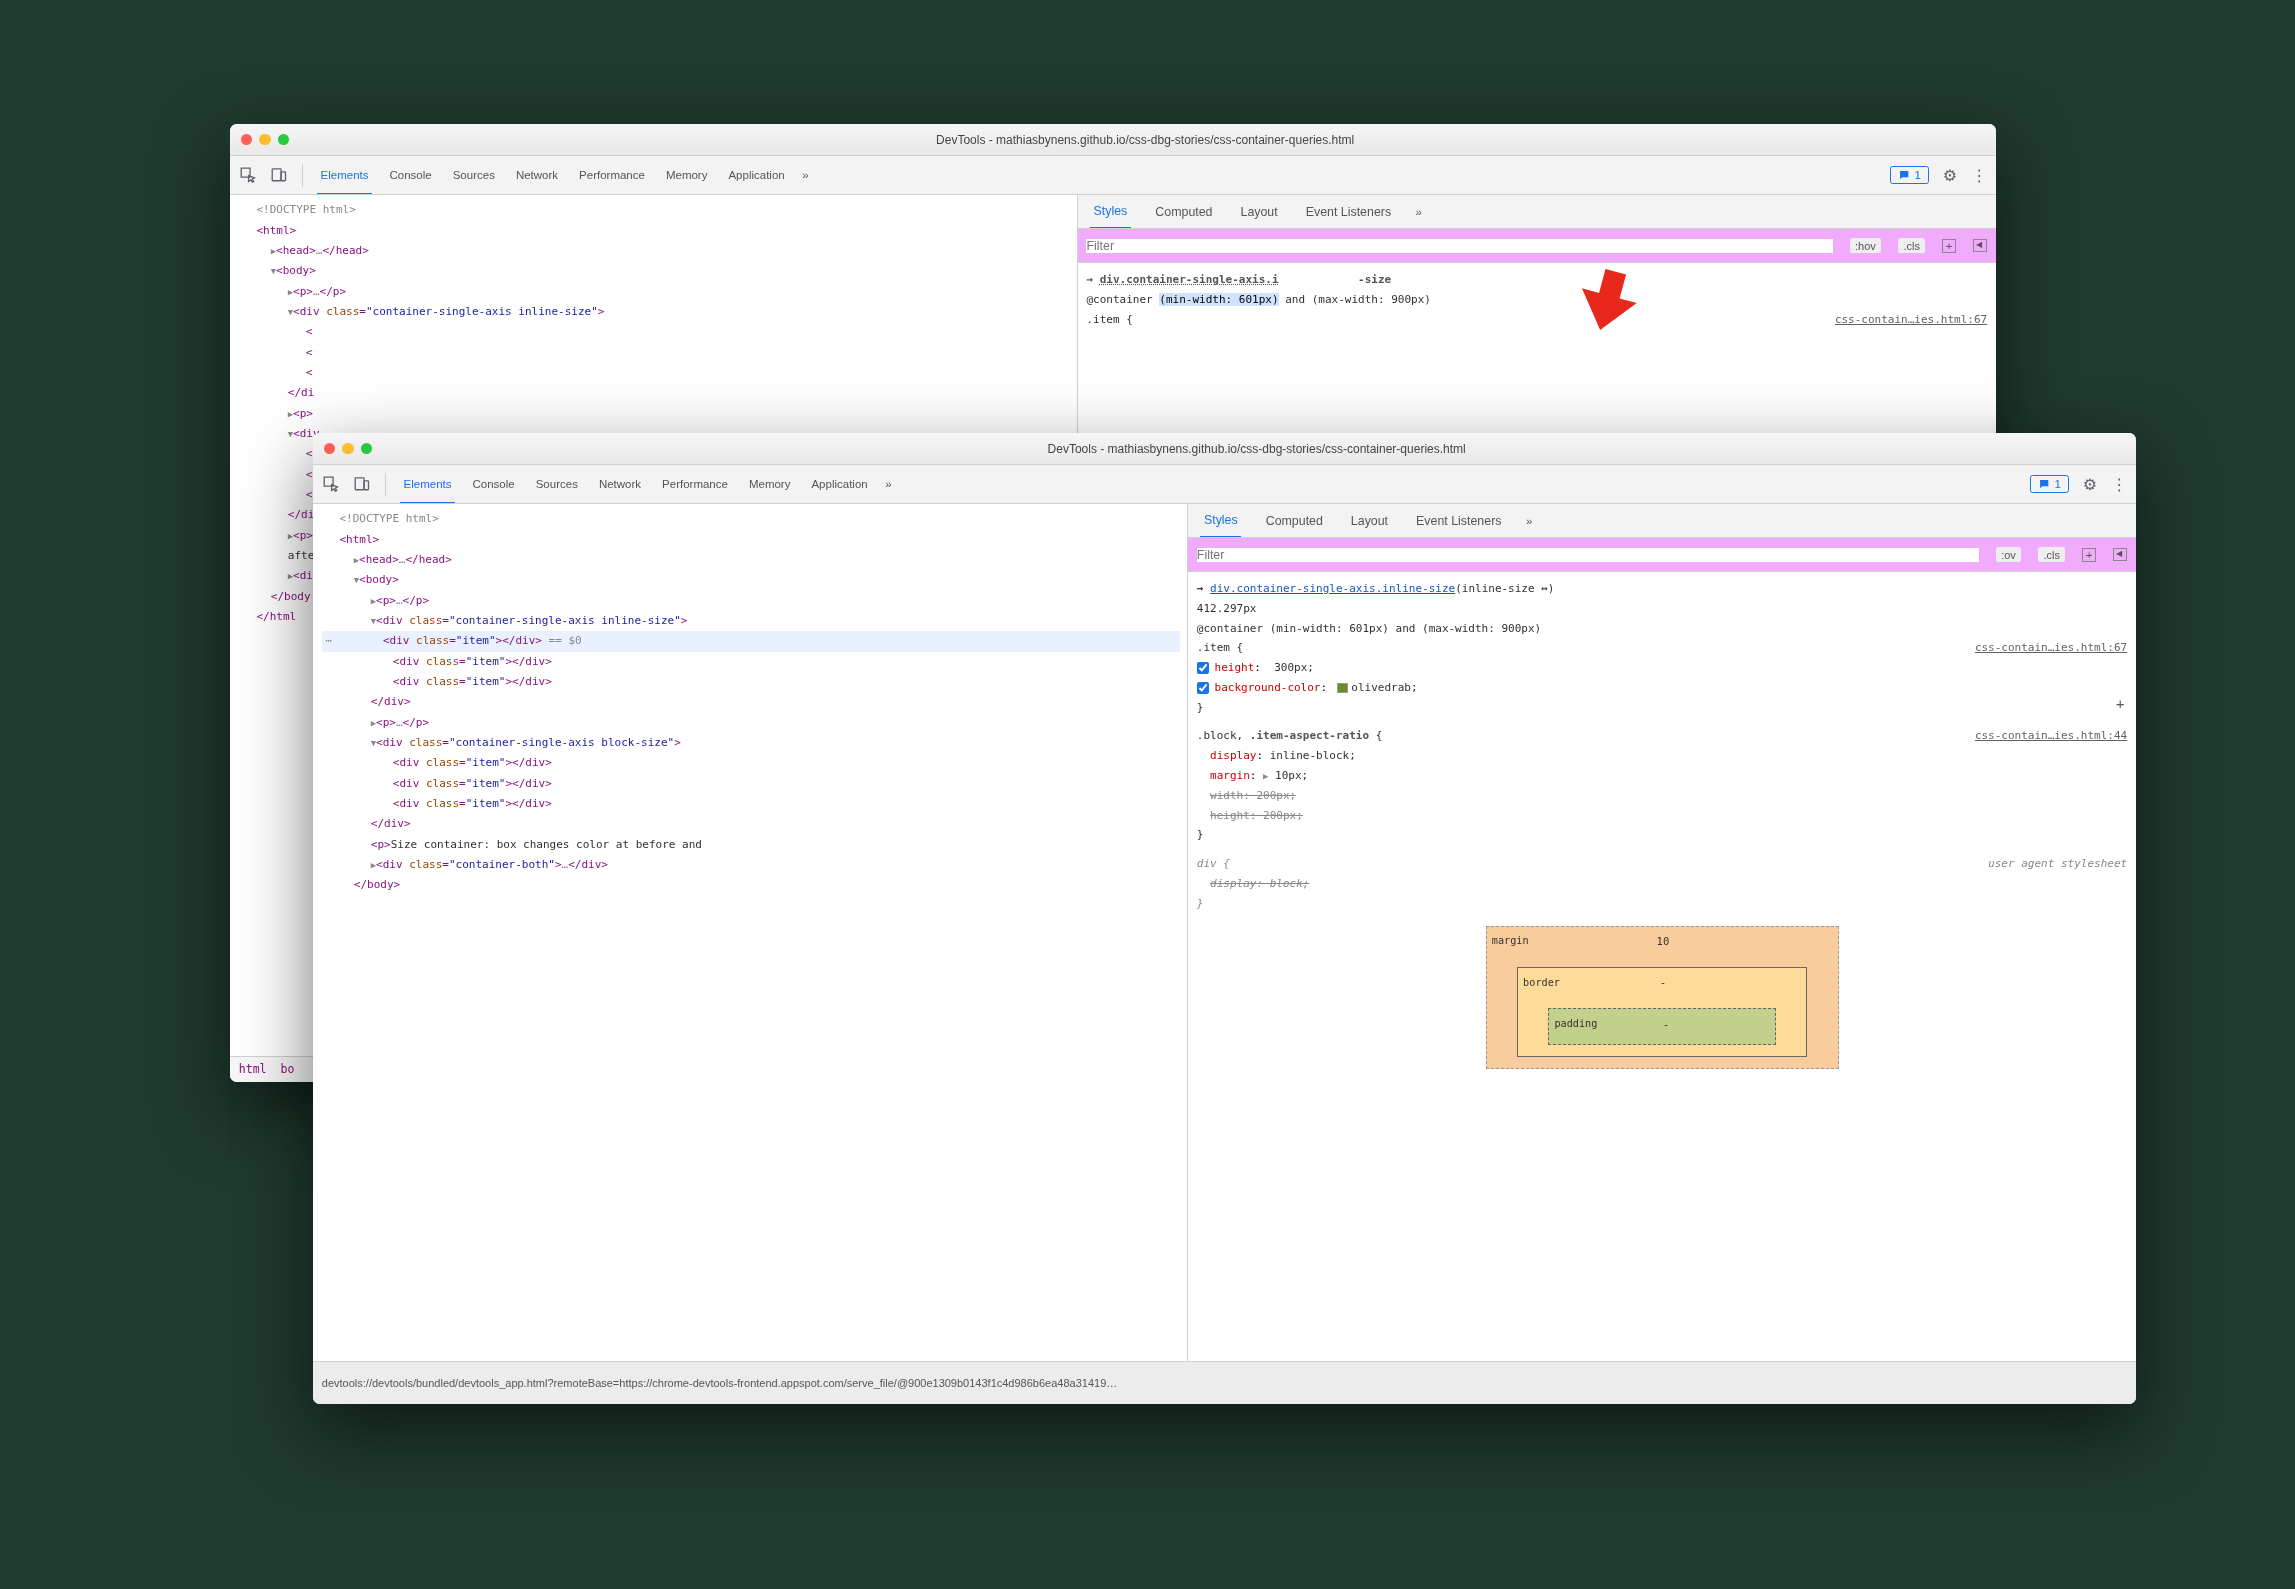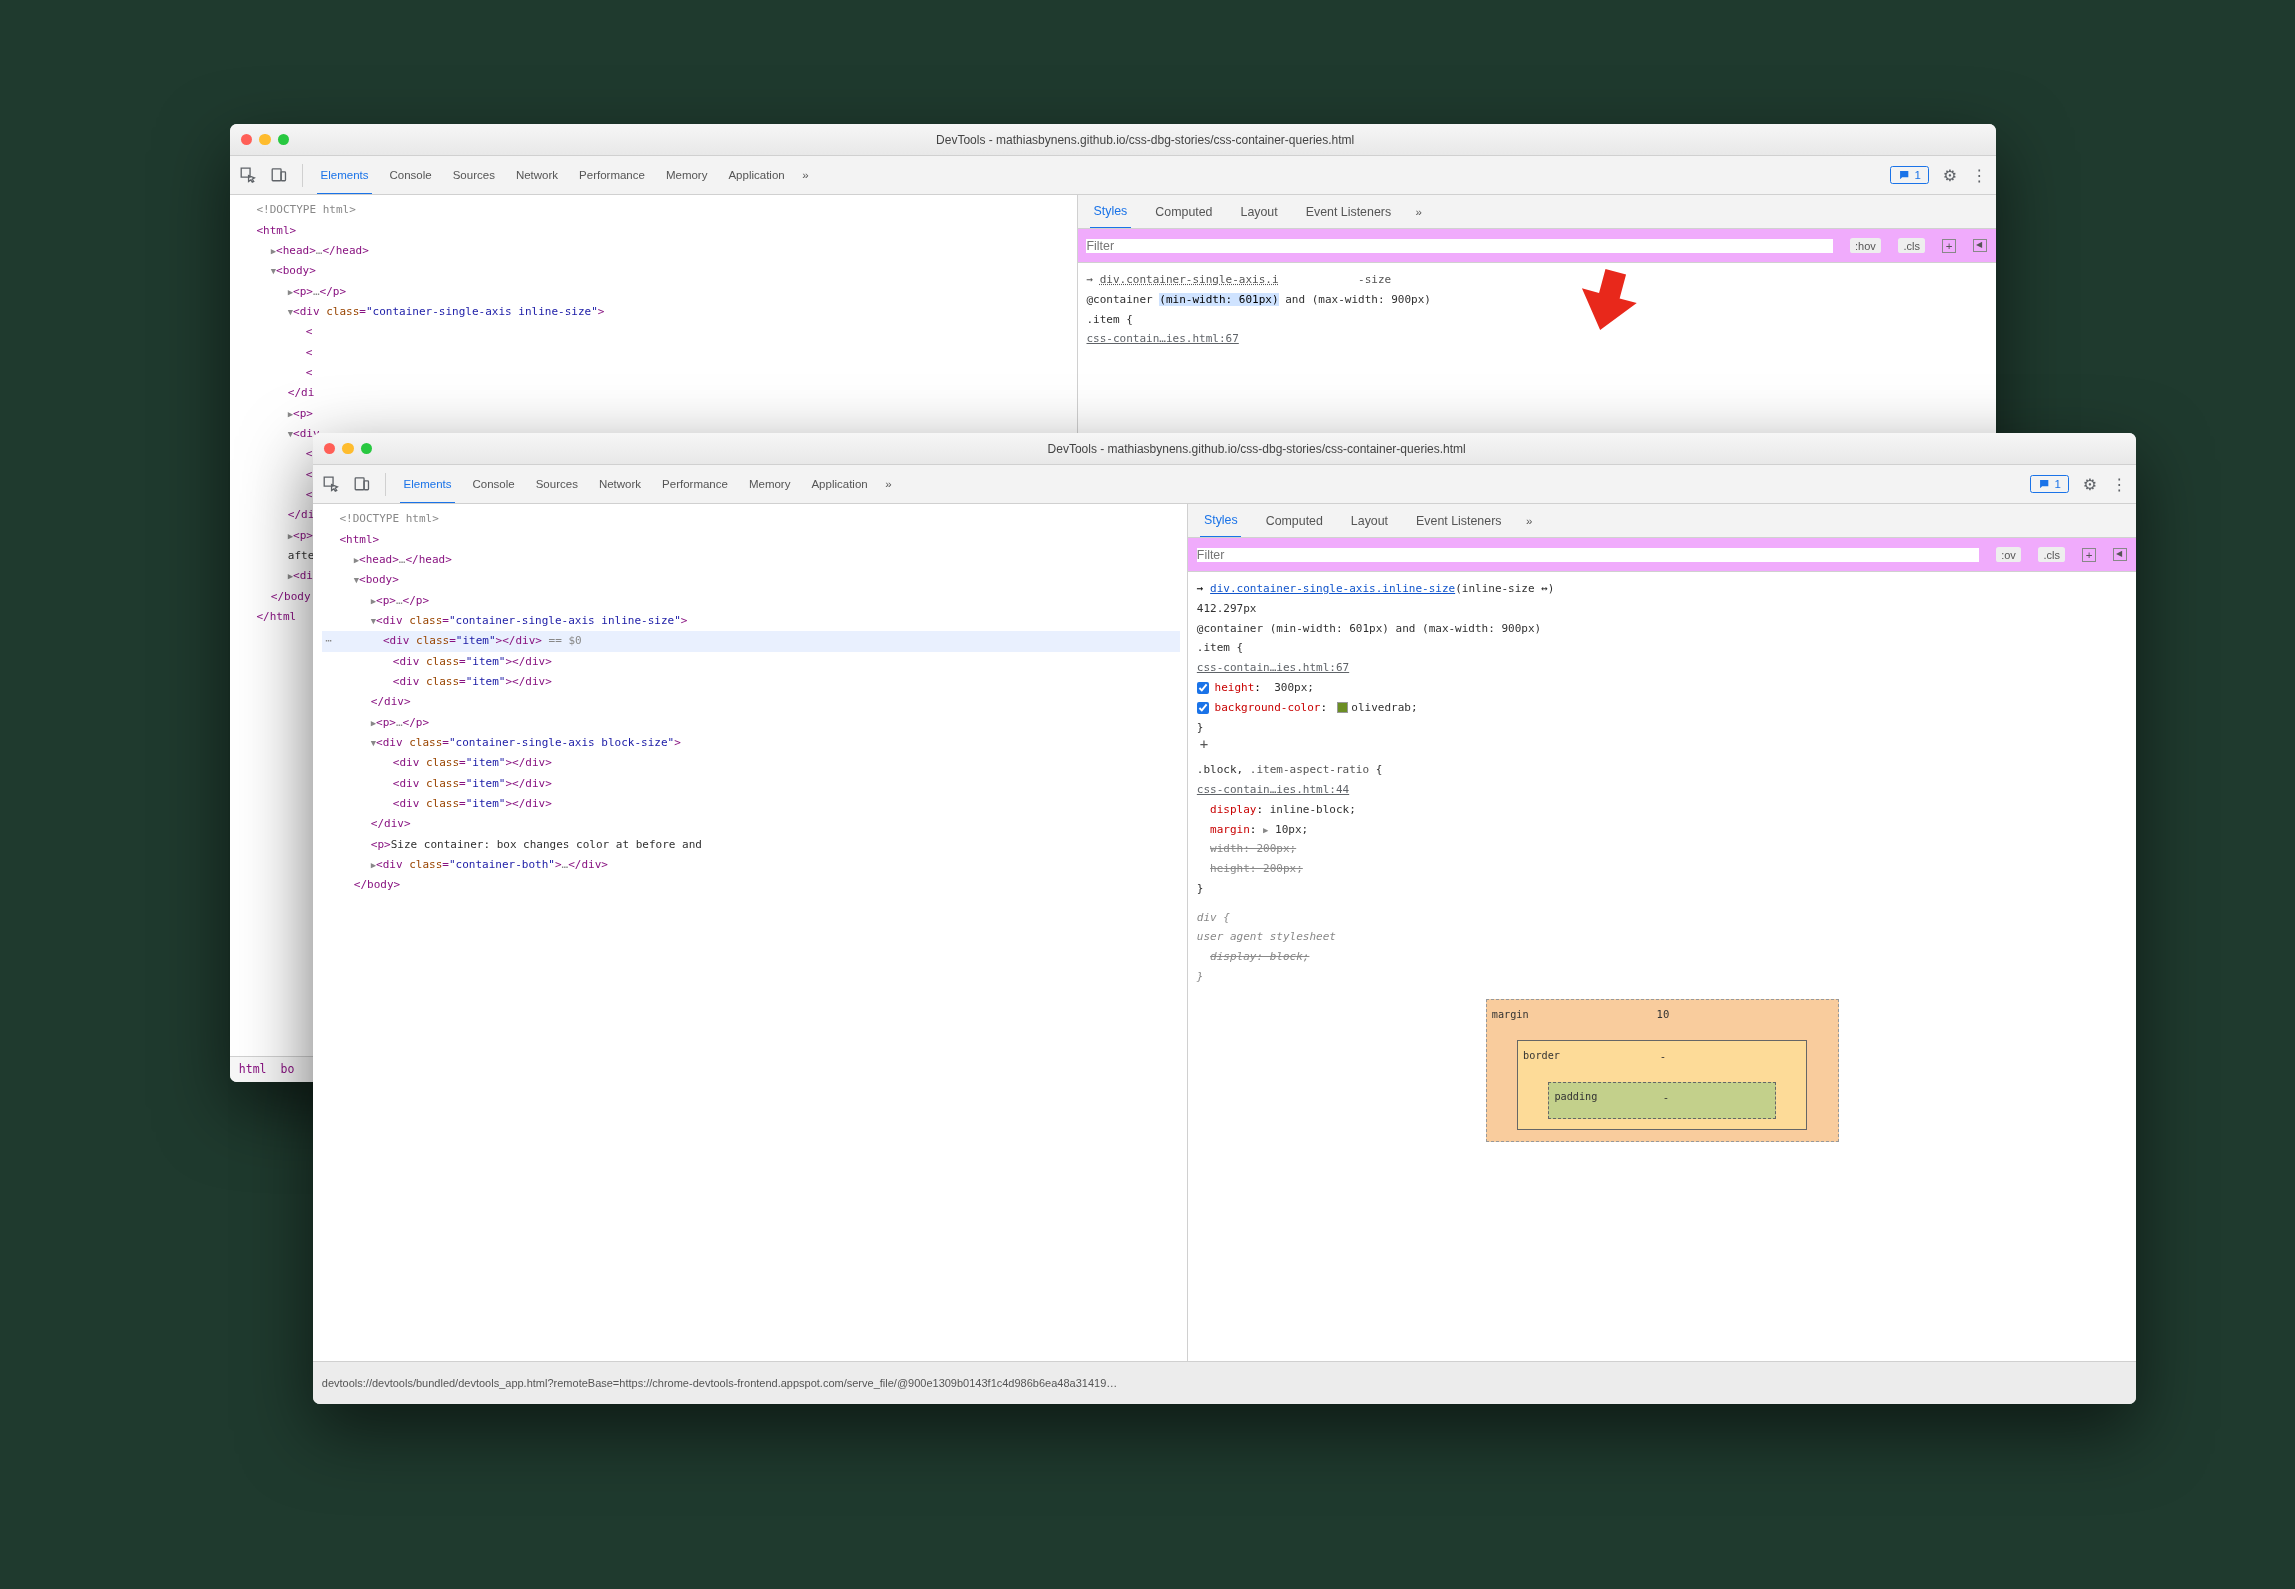--- a/index.html
+++ b/index.html
@@ -95,23 +95,23 @@
 
   .styles { flex:1; overflow:auto; padding: 7px 8.8px 10.6px 8.8px; line-height:1.8; }
   .gutter-dots { position:absolute; left:210px; width:23px; text-align:center; color:#777; }
   .breadcrumb { height: 26.5px; border-top:0.9px solid #d0d0d0; display:flex; align-items:center; padding:0 8.8px; gap:14px; color:#555; font-size:11.5px; background:#f7f7f7;}
   .link { color:#1155cc; text-decoration:underline; }
   .srclink { color:#5f6368; text-decoration:underline; float:right; }
   .prop { color:#c80000; }
   .swatch { display:inline-block; width:10.6px; height:10.6px; background:olivedrab; vertical-align:middle; margin:0 3.5px; border:0.9px solid #999;}
   .chk { accent-color:#1a73e8; margin-right:5.3px; vertical-align:middle; width:12.4px; height:12.4px;}
   .strike { text-decoration: line-through; color:#888 !important; }
-  .stylesheet-row { display:flex; justify-content:space-between; align-items:flex-start;flex-direction:column; }
+  .stylesheet-row { display:flex; justify-content:space-between; align-items:flex-start; }
   .italic { font-style:italic; color:#888;}
-  .dimsel { color:#555; }
+  .dimsel { color:#555;font-weight:bold; }
 
   .box-model {
     padding: 12.4px 0 0 0;
     display:flex; justify-content:center;
   }
   .bm-margin { border:0.9px dashed #999; background:#f9cc9d; width: 353px; padding:5.3px 5.3px 10.6px 5.3px; font-size:10.6px; color:#333;}
   .bm-border { background:#fddb98; border:0.9px solid #666; margin:16px 25px 0 25px; padding:5.3px 5.3px 10.6px 5.3px;}
   .bm-padding { background:#c3d08b; border:0.9px dashed #666; margin:16px 25px 0 25px; padding:5.3px 5.3px 10.6px 5.3px;}
   .bm-label { font-size:10.2px; }
   .bm-row { display:flex; justify-content:space-between; align-items:center; }

